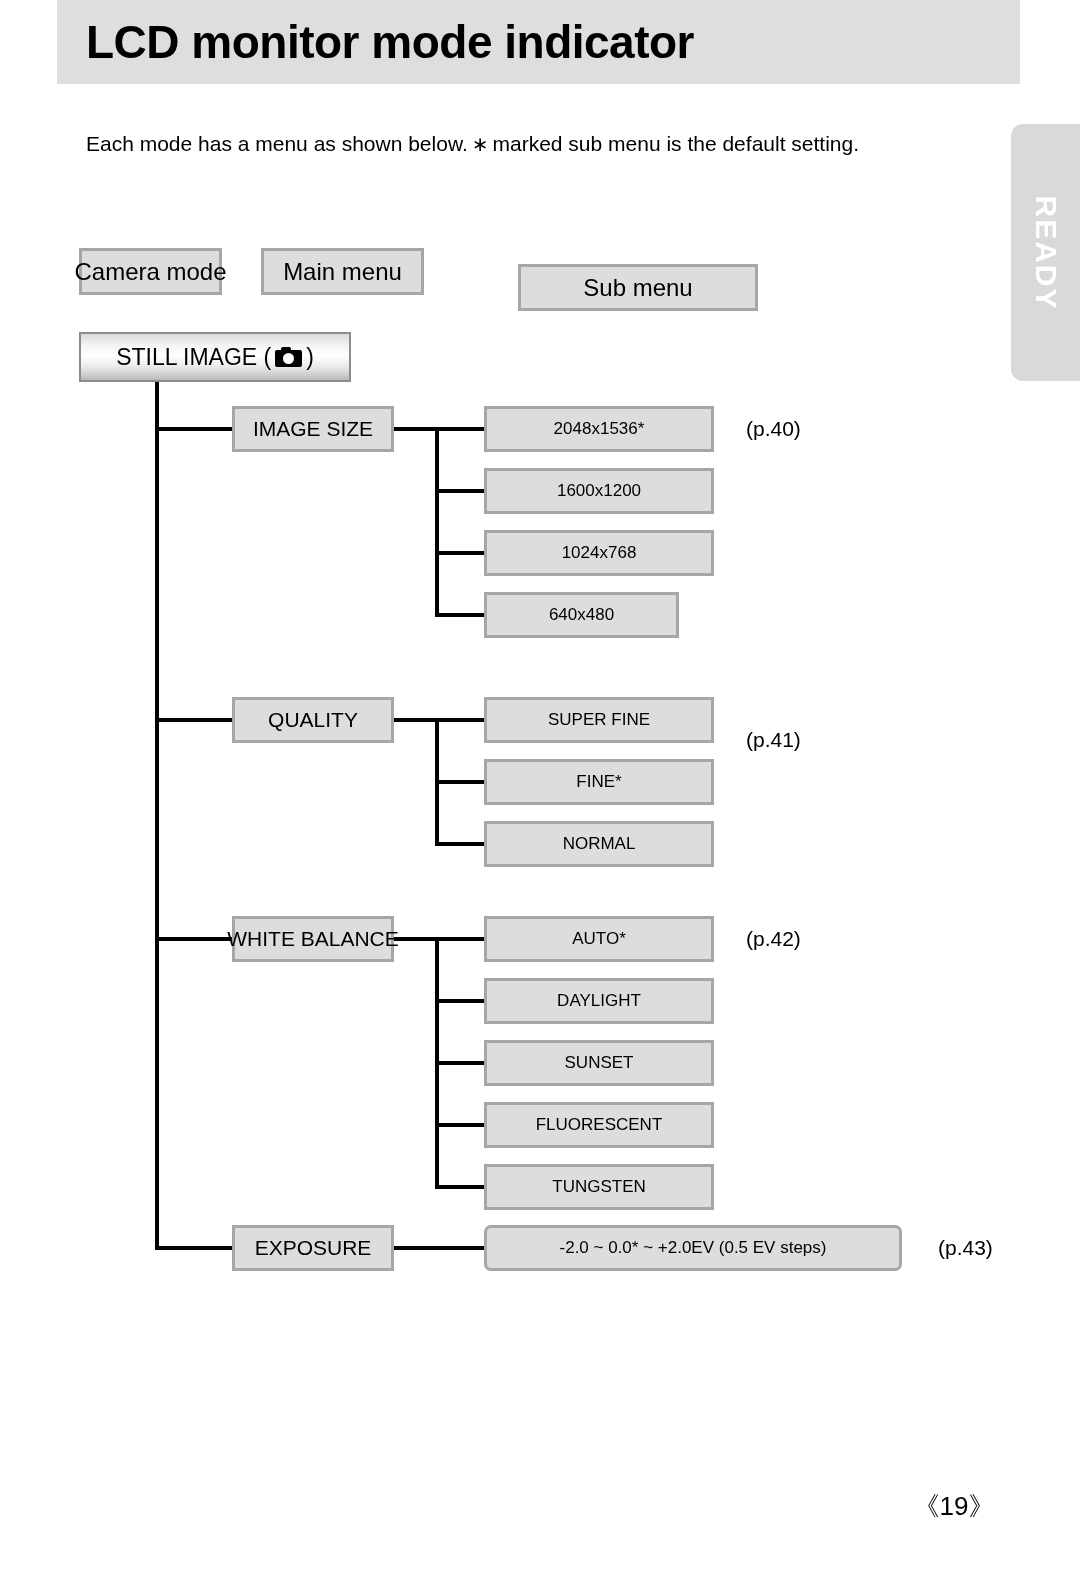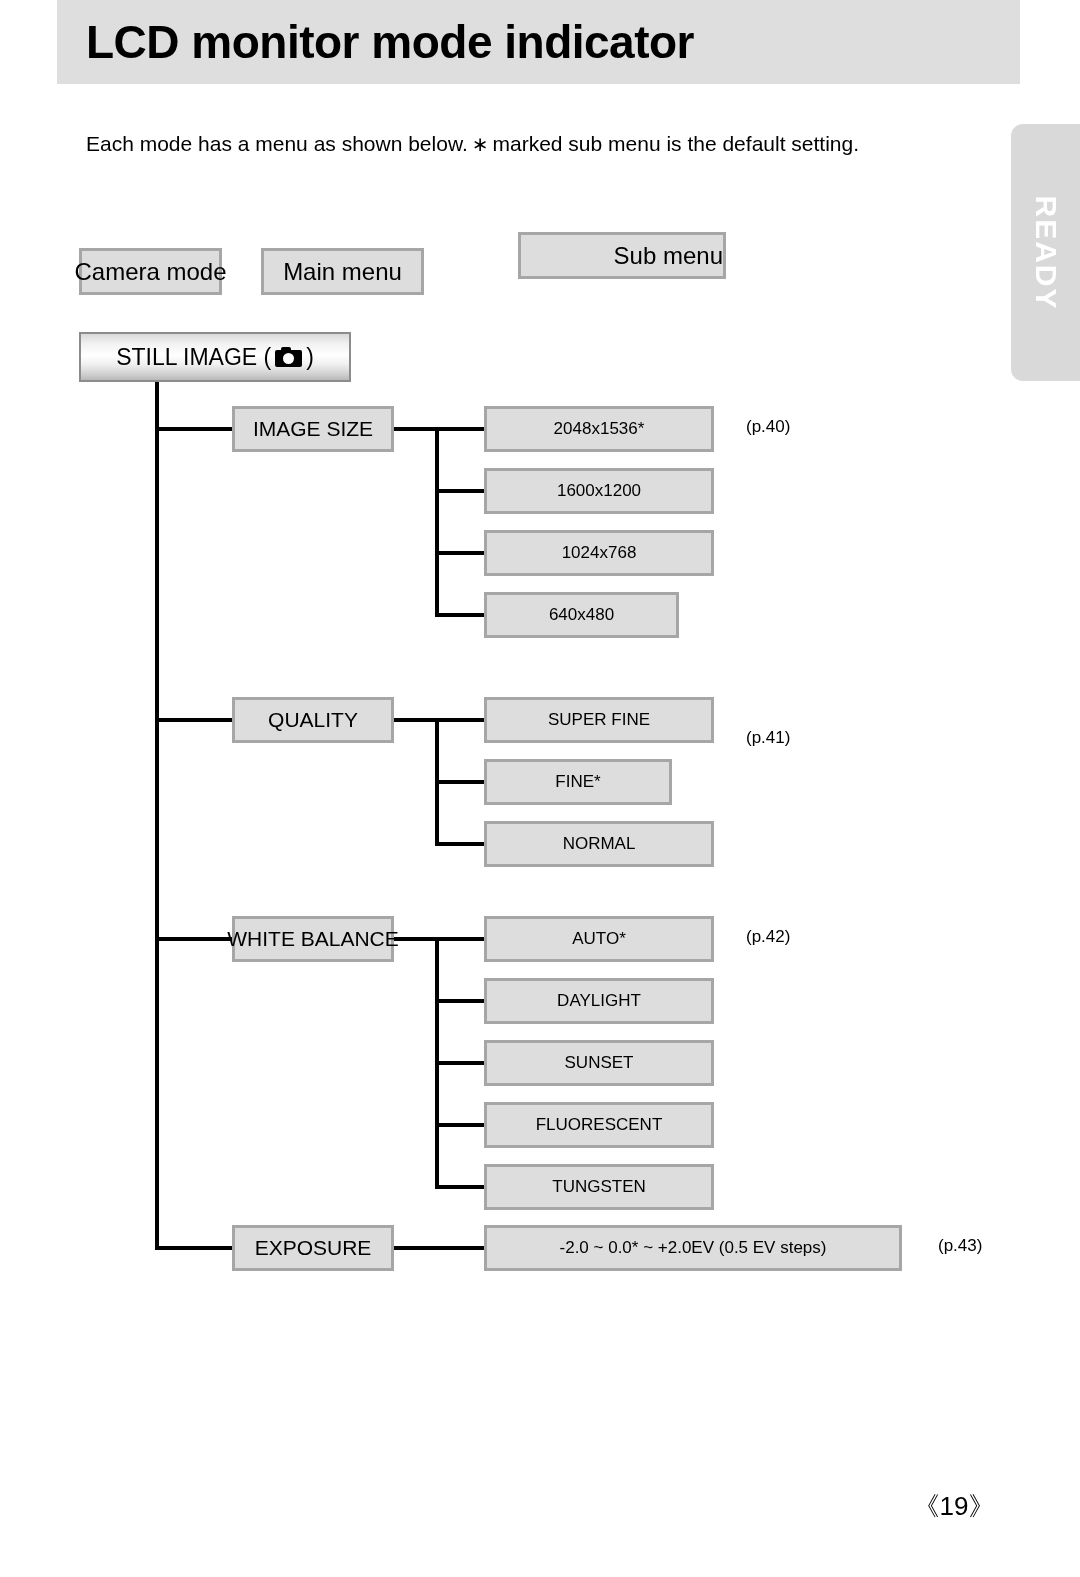--- a/index.html
+++ b/index.html
@@ -163,21 +163,21 @@
   .ln {
     position: absolute;
     background: #000000;
   }
   .ln-v { width: 4px; }
   .ln-h { height: 4px; }
 
   
   .pref {
     position: absolute;
-    font-size: 17px;
+    font-size: 21px;
     color: #000000;
     white-space: nowrap;
   }
 
   
   .page-number {
     position: absolute;
     left: 0;
     right: 0;
     top: 1489px;
@@ -205,21 +205,21 @@
   <div class="intro">
     <span>Each mode has a menu as shown below.</span><span class="ast">∗</span><span>marked sub menu is the default setting.</span>
   </div>
 
   <div class="box legend-box" style="left:79px; top:248px; width:143px;">
     <span>Camera mode</span>
   </div>
   <div class="box legend-box" style="left:261px; top:248px; width:163px;">
     <span>Main menu</span>
   </div>
-  <div class="box legend-box" style="left:518px; top:232px; width:208px;justify-content:flex-end;">
+  <div class="box legend-box" style="left:518px; top:264px; width:240px;">
     <span>Sub menu</span>
   </div>
 
   <div class="mode-box">
     <span class="mode-label">STILL IMAGE (</span>
     <span class="cam-icon">
       <span class="hump"></span>
         <span class="body"></span>
         <span class="lens"></span>
     </span>
@@ -263,21 +263,21 @@
   </div>
   <div class="ln ln-h" style="left:394px; top:718px; width:45px;"></div>
   <div class="ln ln-v" style="left:435px; top:718px; height:128px;"></div>
   <div class="ln ln-h" style="left:435px; top:718px; width:50px;"></div>
   <div class="ln ln-h" style="left:435px; top:780px; width:50px;"></div>
   <div class="ln ln-h" style="left:435px; top:842px; width:50px;"></div>
 
   <div class="box sub-box" style="left:484px; top:697px; width:230px;">
     <span>SUPER FINE</span>
   </div>
-  <div class="box sub-box" style="left:484px; top:759px; width:188px;">
+  <div class="box sub-box" style="left:484px; top:759px; width:230px;">
     <span>FINE*</span>
   </div>
   <div class="box sub-box" style="left:484px; top:821px; width:230px;">
     <span>NORMAL</span>
   </div>
   <div class="pref" style="left:746px; top:728px;text-align:right;">(p.41)</div>
 
   <div class="box main-box" style="left:232px; top:916px; width:162px;">
     <span>WHITE BALANCE</span>
   </div>
@@ -303,21 +303,21 @@
   </div>
   <div class="box sub-box" style="left:484px; top:1164px; width:230px;">
     <span>TUNGSTEN</span>
   </div>
   <div class="pref" style="left:746px; top:927px;">(p.42)</div>
 
   <div class="box main-box" style="left:232px; top:1225px; width:162px;">
     <span>EXPOSURE</span>
   </div>
   <div class="ln ln-h" style="left:394px; top:1246px; width:91px;"></div>
-  <div class="box sub-box" style="left:484px; top:1225px; width:418px;">
+  <div class="box sub-box" style="left:484px; top:1225px; width:418px;border-radius:7px;">
     <span>-2.0 ~ 0.0* ~ +2.0EV (0.5 EV steps)</span>
   </div>
   <div class="pref" style="left:938px; top:1236px;">(p.43)</div>
 
   <div class="page-number">
     <span class="pn-inner">《19》</span>
   </div>
 
 </div>
 

